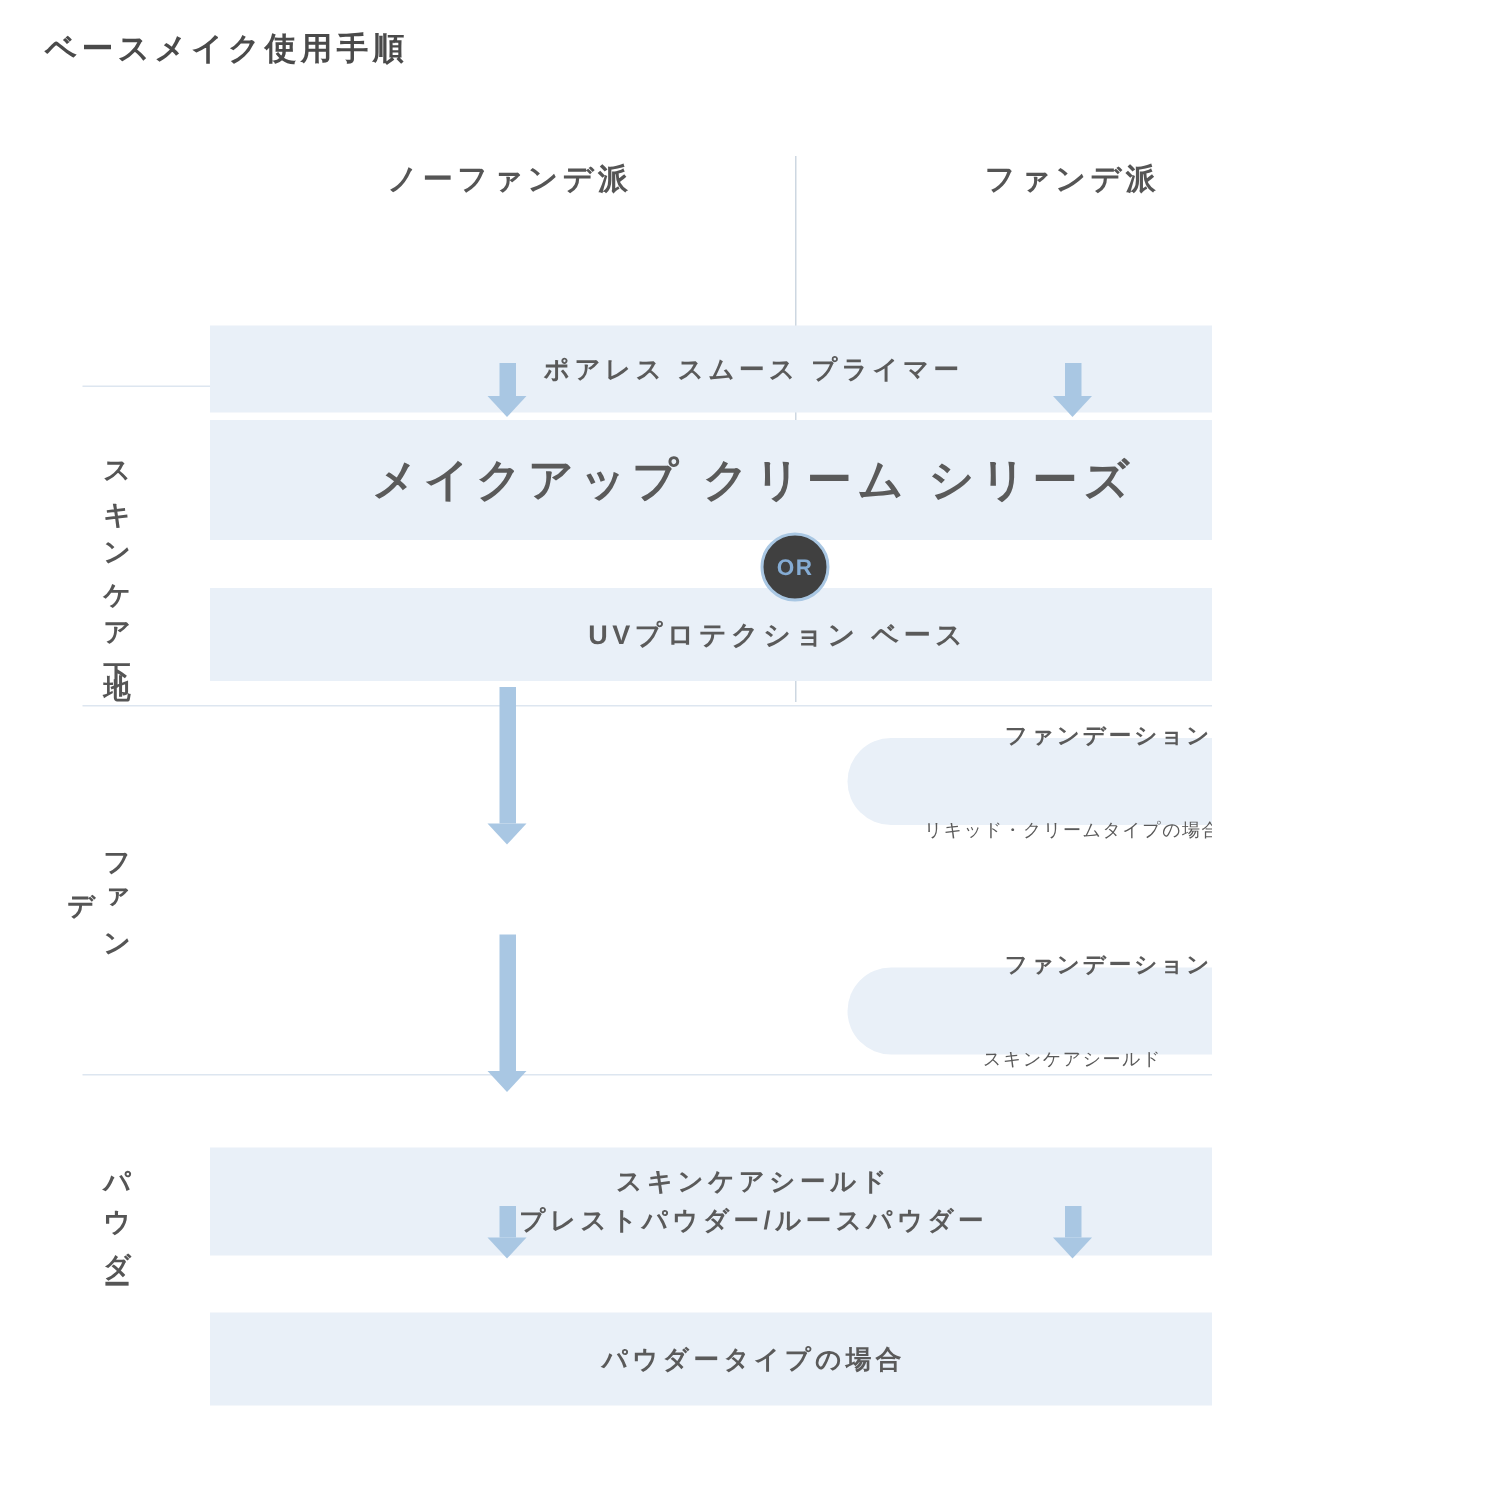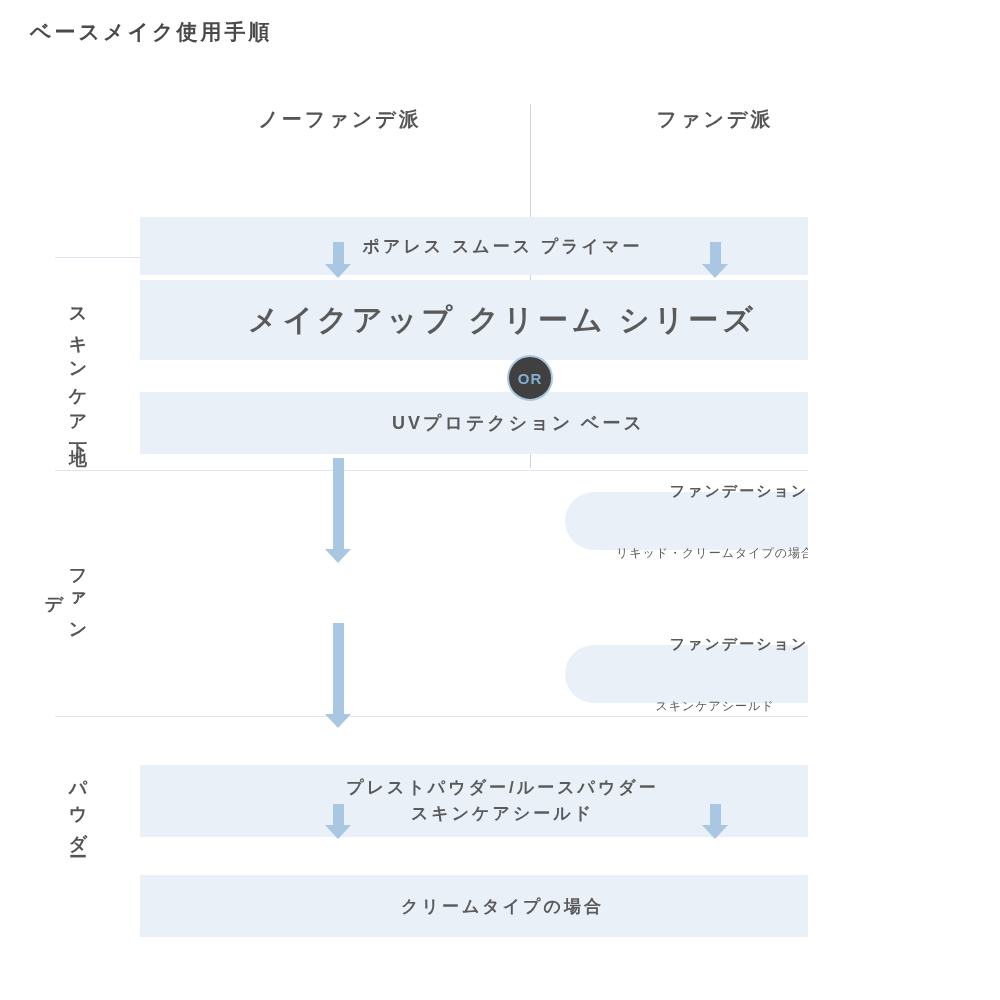--- a/index.html
+++ b/index.html
@@ -98,26 +98,26 @@
     <span class="pill-sub">リキッド・クリームタイプの場合</span>
   </div>
 
 
   <div class="abs pill" style="top:645px;">
     <span class="pill-title">ファンデーション</span>
     <span class="pill-sub">スキンケアシールド</span>
   </div>
 
   <div class="abs band fs17 two-line" style="top:730px;height:72px;">
+    <span>スキンケアシールド</span>
     <span>プレストパウダー/ルースパウダー</span>
-    <span>スキンケアシールド</span>
   </div>
 
   <div class="abs band fs17" style="top:840px;height:62px;">
-    <span>クリームタイプの場合</span>
+    <span>パウダータイプの場合</span>
   </div>
 
   <div class="abs arrow" style="left:325px;top:242px;">
     <div class="shaft" style="height:22px;"></div>
       <div class="head"></div>
   </div>
   <div class="abs arrow" style="left:702px;top:242px;">
     <div class="shaft" style="height:22px;"></div>
       <div class="head"></div>
   </div>

